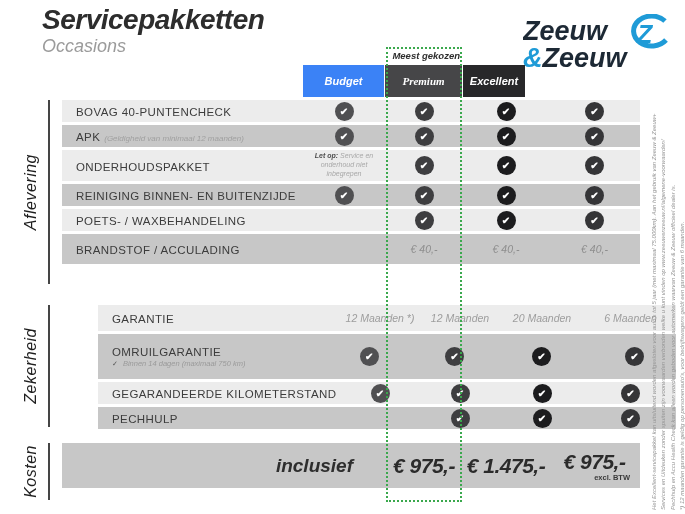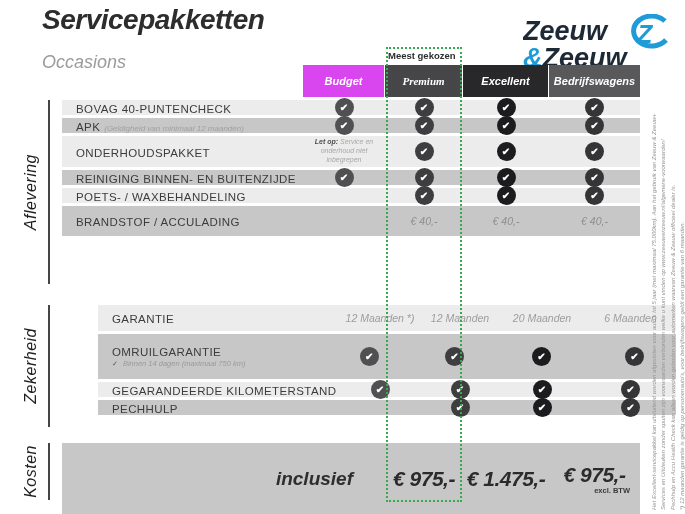--- a/index.html
+++ b/index.html
@@ -5,65 +5,65 @@
   html,body{margin:0;padding:0;}
   body{
     width:685px;height:514px;position:relative;overflow:hidden;
     background:#ffffff;
     font-family:"Liberation Sans", sans-serif;
     -webkit-font-smoothing:antialiased;
   }
   
   .title-block{position:absolute;left:42px;top:4px;}
   .title{font-size:28px;font-weight:bold;font-style:italic;color:#2d2d2d;letter-spacing:-0.5px;}
-  .subtitle{font-size:18px;font-style:italic;color:#9b9b9b;margin-top:16px;}
+  .subtitle{font-size:18px;font-style:italic;color:#9b9b9b;margin-top:0px;}
   .logo{position:absolute;left:523px;top:14px;width:152px;height:58px;}
   
   .col-headers{position:absolute;left:303px;top:65px;width:337px;height:32px;display:flex;}
   .col-h{height:32px;display:flex;align-items:center;justify-content:center;
     color:#fff;font-size:11px;font-weight:bold;font-style:italic;border-right:1px solid #fff;box-sizing:border-box;}
   .col-h:last-child{border-right:none;}
-  .ch0{width:82px;background:#d946ef;}
+  .ch0{width:82px;background:#3b82f6;}
   .ch1{width:78px;background:#464648;font-family:Liberation Serif, serif;}
-  .ch2{width:86px;background:#28282a;}
+  .ch2{width:62px;background:#28282a;}
   .ch3{width:91px;background:#59595b;}
   
   .section{position:absolute;left:62px;width:578px;}
   .sec-aflevering{top:100px;}
   .sec-zekerheid{top:305px;padding-left:36px;}
   .sec-kosten{top:443px;}
-  .row{display:flex;align-items:center;margin-bottom:3px;height:15px;}
+  .row{display:flex;align-items:center;margin-bottom:3px;height:22px;}
   .row-light{background:#ececec;}
   .row-dark{background:#c7c7c7;}
   .h26{height:26px;} .h30{height:30px;} .h31{height:31px;} .h33{height:45px;gap:12px;} .h57{height:57px;}
   .lbl{width:241px;box-sizing:border-box;padding-left:14px;}
   .lbl-text{font-size:11.5px;color:#3c3c3c;letter-spacing:0.4px;}
   .lbl-note{font-size:8px;font-style:italic;color:#a0a0a0;margin-left:4px;}
   .lbl-sub{font-size:7.5px;font-style:italic;color:#9a9a9a;margin-top:1px;}
   .lbl-sub .subcheck{font-style:normal;color:#555;font-size:7px;margin-right:5px;}
   .cell{display:flex;align-items:center;justify-content:center;box-sizing:border-box;}
   .c0{width:82px;} .c1{width:78px;} .c2{width:86px;} .c3{width:91px;}
   .check{width:19px;height:19px;border-radius:50%;display:flex;align-items:center;justify-content:center;
     color:#fff;font-size:10px;font-weight:bold;}
   .k0{background:#505052;} .k1{background:#3e3e40;} .k2{background:#1c1c1e;} .k3{background:#353537;}
   .val{font-size:10.5px;font-style:italic;color:#8e8e8e;}
   .row-light .val{color:#9d9d9d;}
   .cell-note{font-size:7px;font-style:italic;color:#a8a8a8;text-align:center;line-height:1.25;width:92px;}
   .cell-note b{color:#4c4c4c;font-style:italic;}
   
-  .kosten-row{display:flex;align-items:center;background:#c7c7c7;height:71px;}
+  .kosten-row{display:flex;align-items:center;background:#c7c7c7;height:45px;}
   .k-incl{width:323px;box-sizing:border-box;text-align:right;padding-right:32px;
     font-size:19px;font-weight:bold;font-style:italic;color:#2e2e2e;}
   .k-val{font-size:21px;font-weight:bold;font-style:italic;color:#2b2b2b;letter-spacing:-0.5px;}
   .k-col{flex-direction:column;justify-content:center;}
   .k-note{font-size:7.5px;font-weight:bold;color:#3a3a3a;align-self:flex-end;margin-right:10px;margin-top:-1px;font-style:normal;}
   
   .premium-box{position:absolute;left:386px;top:47px;width:76px;height:455px;
     border:2px dotted #3aa84d;box-sizing:border-box;z-index:5;pointer-events:none;}
-  .premium-badge{text-align:left;font-size:9.5px;font-weight:bold;color:#2e2e2e;margin-top:1px;}
+  .premium-badge{text-align:right;font-size:9.5px;font-weight:bold;font-style:italic;color:#2e2e2e;margin-top:1px;}
   
   .vside{position:absolute;display:flex;align-items:center;justify-content:center;
     border-right:2px solid #454545;box-sizing:border-box;}
   .vs-aflevering{left:14px;top:100px;width:36px;height:184px;}
   .vs-zekerheid{left:14px;top:305px;width:36px;height:122px;}
   .vs-kosten{left:14px;top:443px;width:36px;height:57px;}
   .vlabel{writing-mode:vertical-rl;transform:rotate(180deg);
     font-size:16px;font-style:italic;color:#1f1f1f;letter-spacing:0.5px;white-space:nowrap;}
   
   .fineprint{position:absolute;left:650px;top:510px;width:448px;height:28px;
@@ -88,21 +88,20 @@
     <text x="0" y="53" font-size="27" font-weight="bold" font-style="italic">
       <tspan fill="#1f9bd7">&amp;</tspan><tspan fill="#1d2935">Zeeuw</tspan>
     </text>
   </svg>
 </div>
 
 <div class="col-headers">
   <div class="col-h ch0">Budget</div>
   <div class="col-h ch1">Premium</div>
   <div class="col-h ch2">Excellent</div>
-  <div class="col-h ch3">Bedrijfswagens</div>
 </div>
 
 <div class="premium-box">
   <div class="premium-badge">Meest gekozen</div>
 </div>
 
 <div class="vside vs-aflevering">
   <span class="vlabel">Aflevering</span>
 </div>
 <div class="vside vs-zekerheid">

